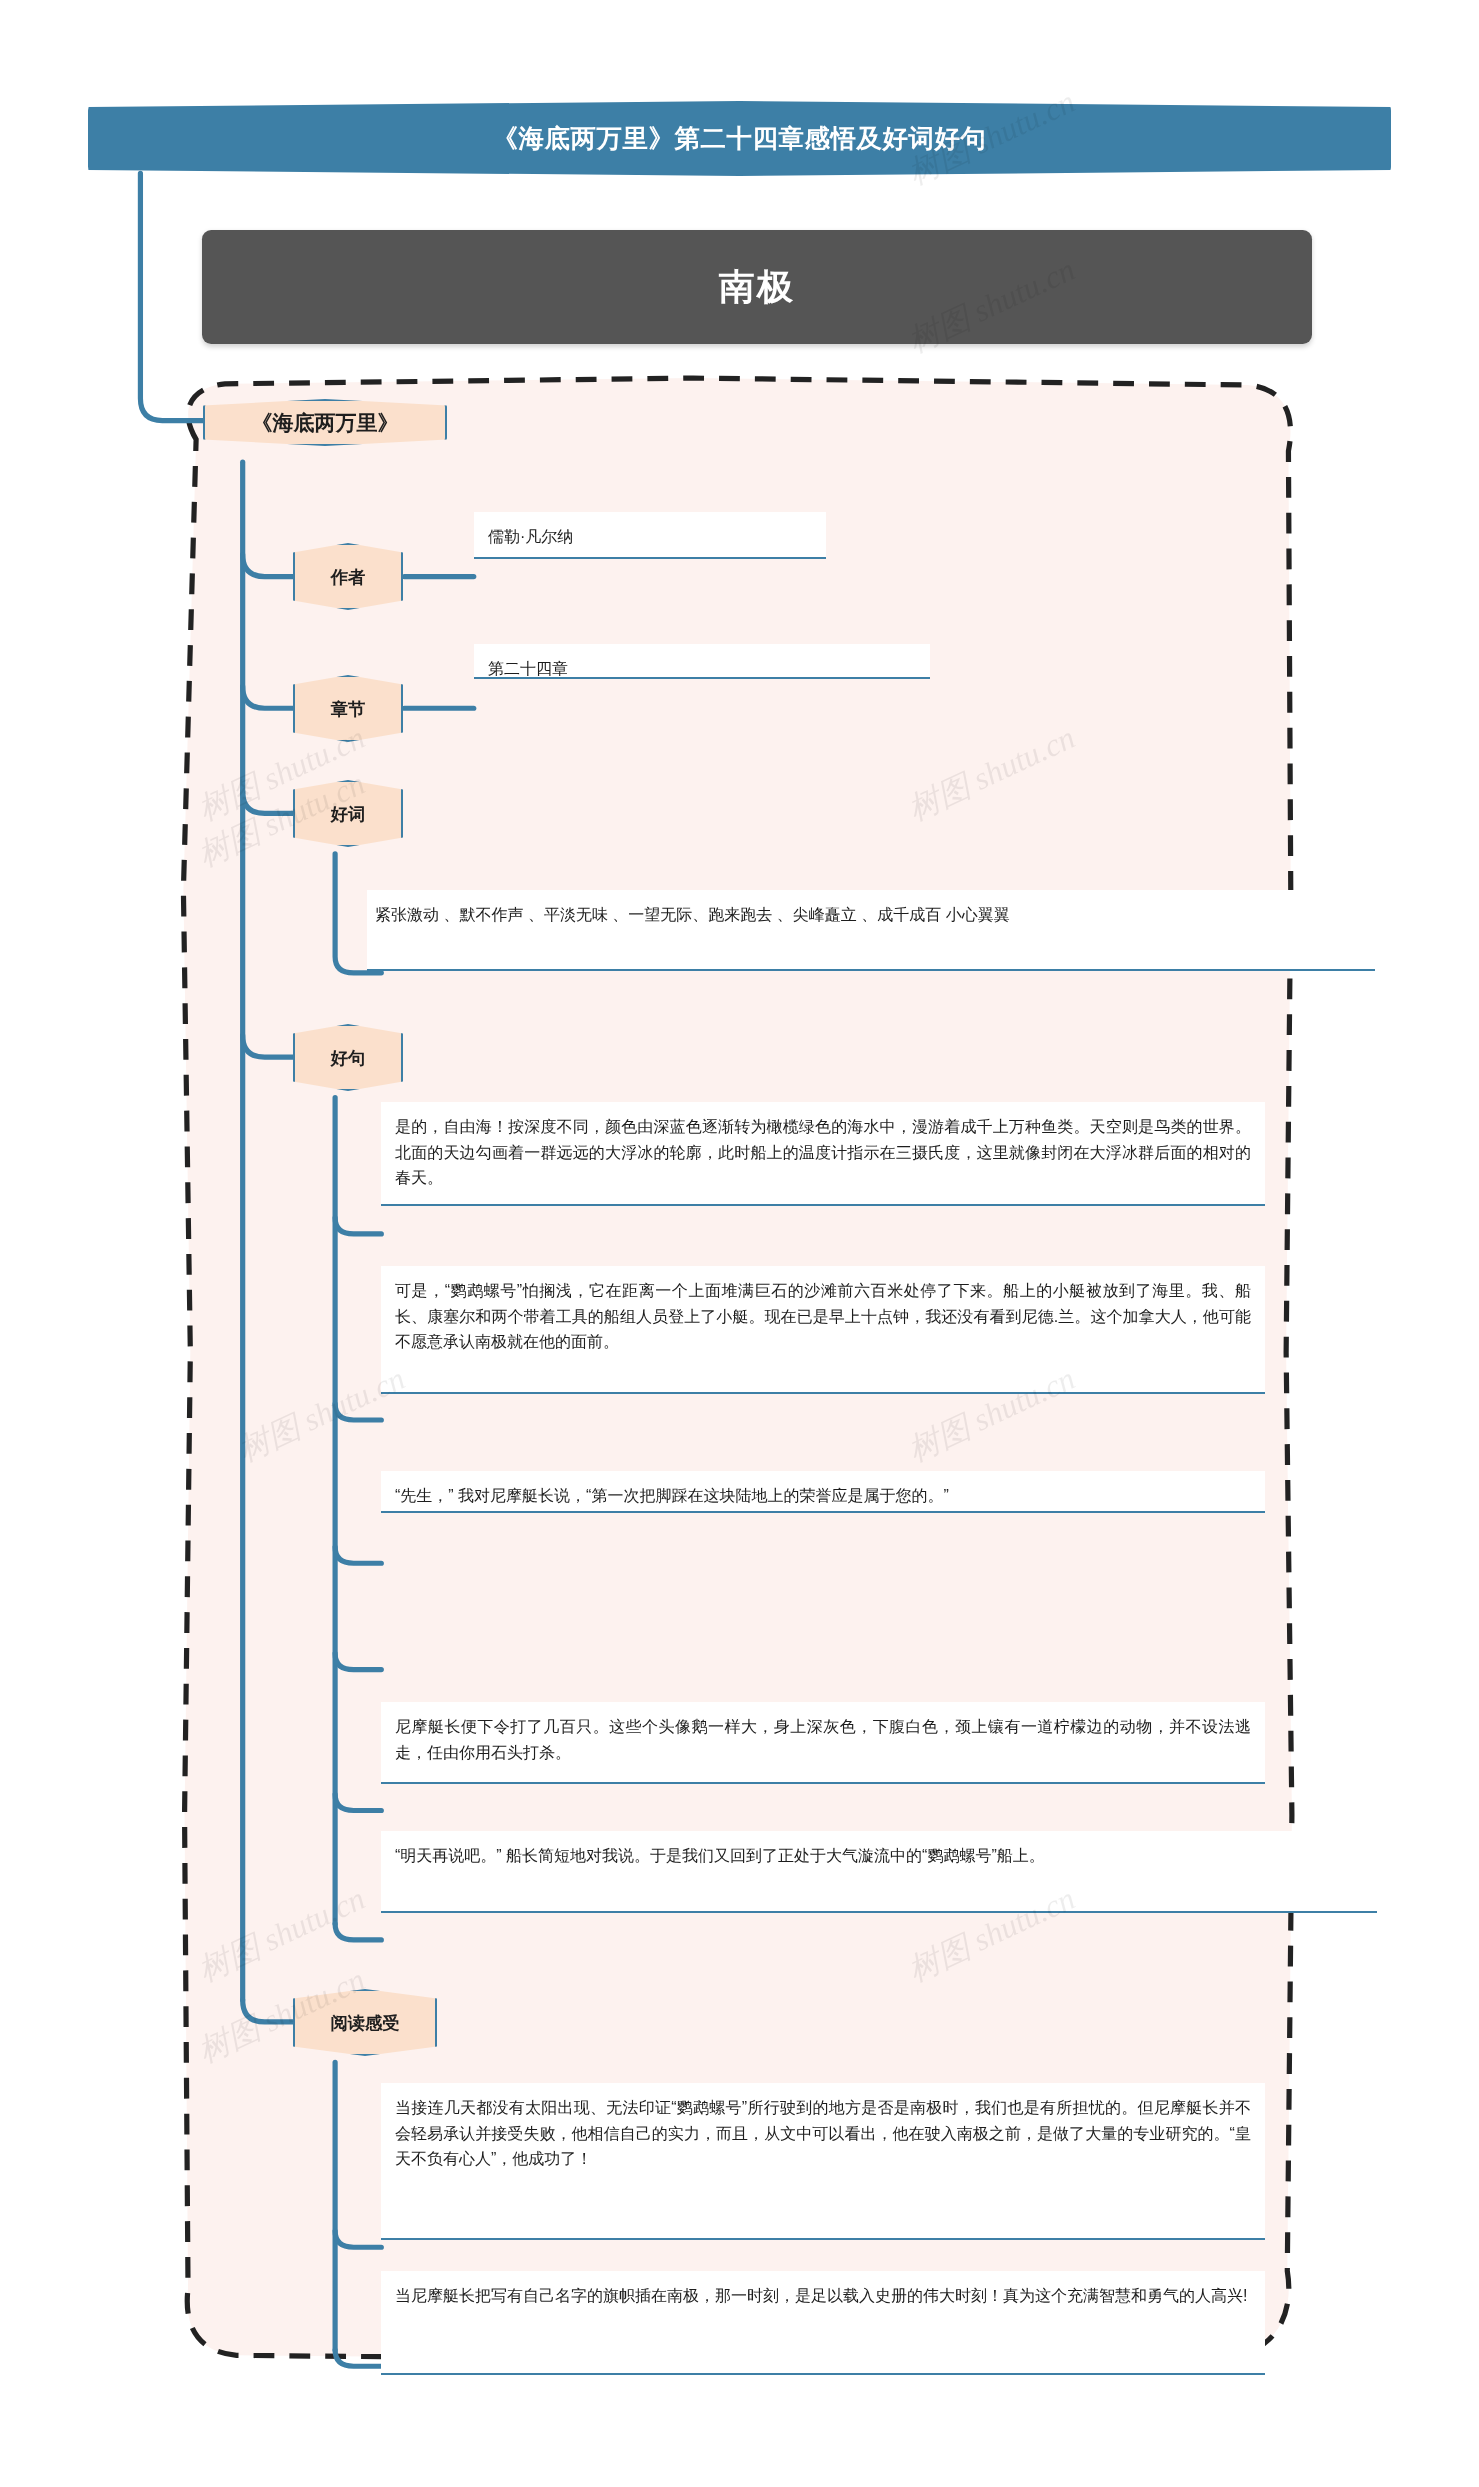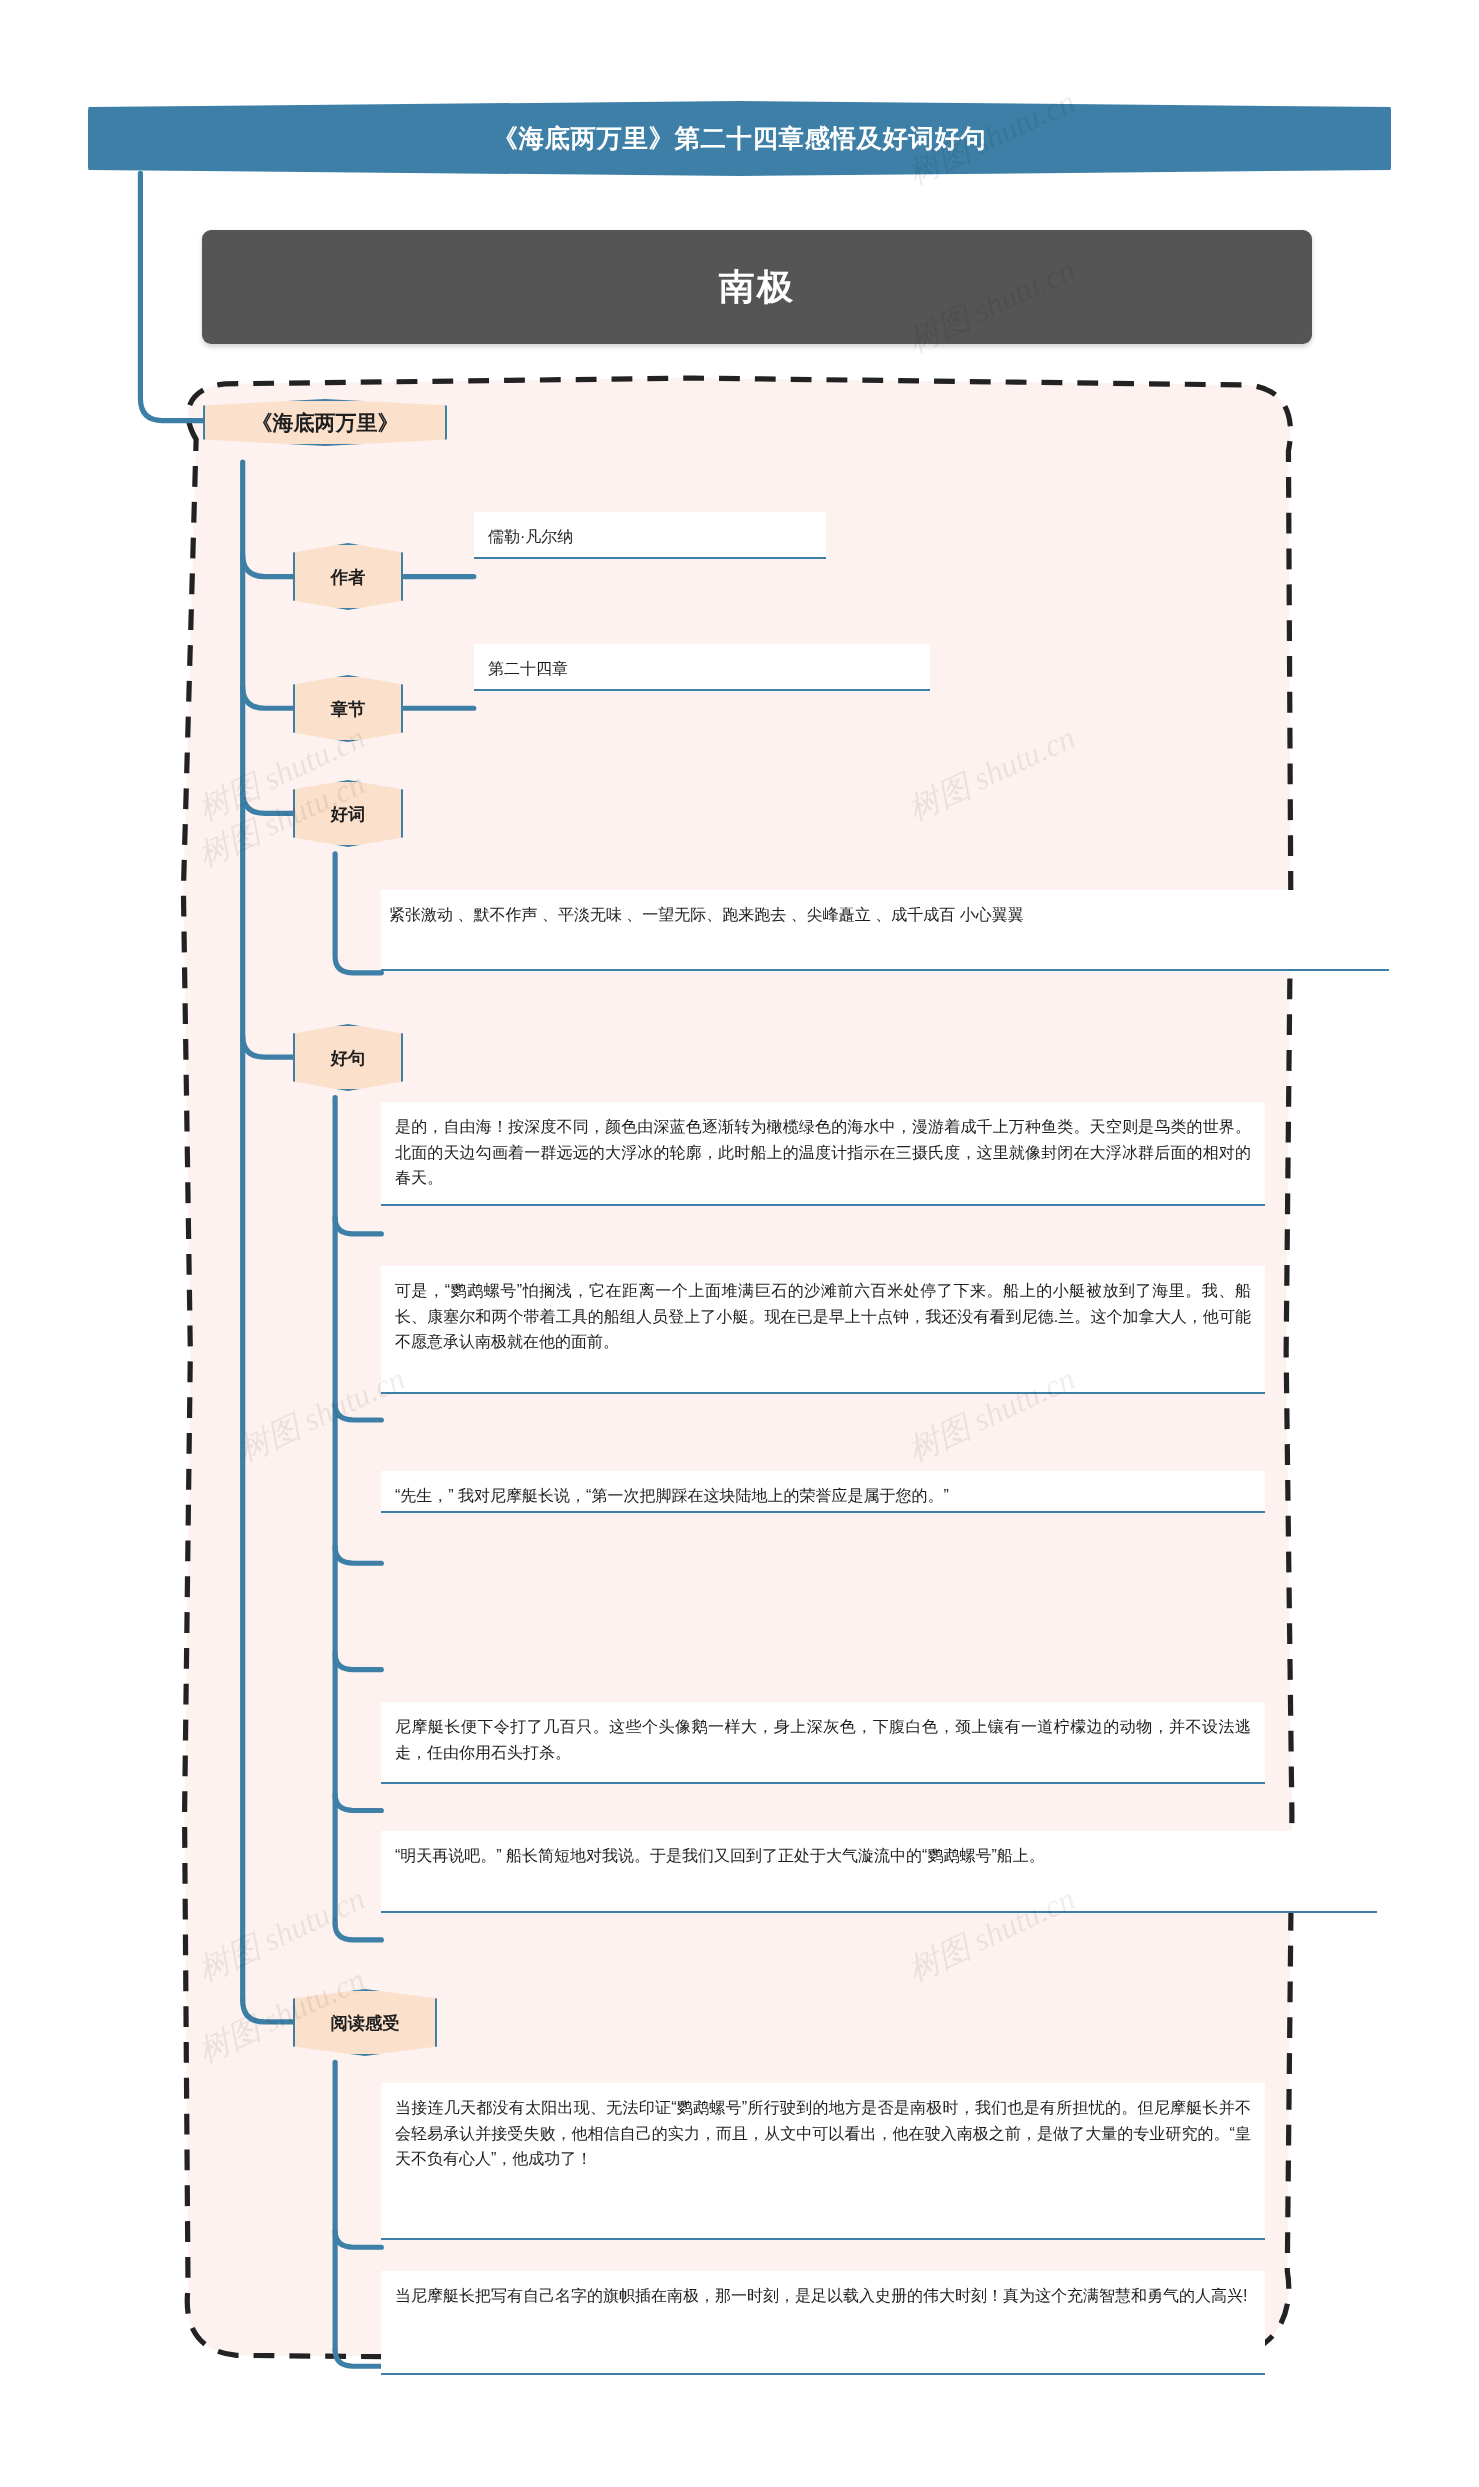--- a/index.html
+++ b/index.html
@@ -175,28 +175,28 @@
   <div class="node" style="left:293px;top:543px;width:110px;height:67px;">
     <span class="node-label">作者</span>
   </div>
   <div class="leaf" style="left:474px;top:512px;width:352px;height:47px;">
     <div class="leaf-text">儒勒·凡尔纳</div>
   </div>
 
   <div class="node" style="left:293px;top:675px;width:110px;height:67px;">
     <span class="node-label">章节</span>
   </div>
-  <div class="leaf" style="left:474px;top:644px;width:456px;height:47px;">
+  <div class="leaf" style="left:474px;top:644px;width:456px;height:35px;">
     <div class="leaf-text">第二十四章</div>
   </div>
 
   <div class="node" style="left:293px;top:780px;width:110px;height:67px;">
     <span class="node-label">好词</span>
   </div>
-  <div class="leaf" style="left:381px;top:890px;width:1008px;height:81px;padding-left:8px;">
+  <div class="leaf" style="left:367px;top:890px;width:1008px;height:81px;padding-left:8px;">
     <div class="leaf-text">紧张激动 、默不作声 、平淡无味 、一望无际、跑来跑去 、尖峰矗立 、成千成百 小心翼翼</div>
   </div>
 
   <div class="node" style="left:293px;top:1024px;width:110px;height:67px;">
     <span class="node-label">好句</span>
   </div>
 
   <div class="leaf" style="left:381px;top:1102px;width:884px;height:104px;">
     <div class="leaf-text">是的，自由海！按深度不同，颜色由深蓝色逐渐转为橄榄绿色的海水中，漫游着成千上万种鱼类。天空则是鸟类的世界。北面的天边勾画着一群远远的大浮冰的轮廓，此时船上的温度计指示在三摄氏度，这里就像封闭在大浮冰群后面的相对的春天。</div>
   </div>

